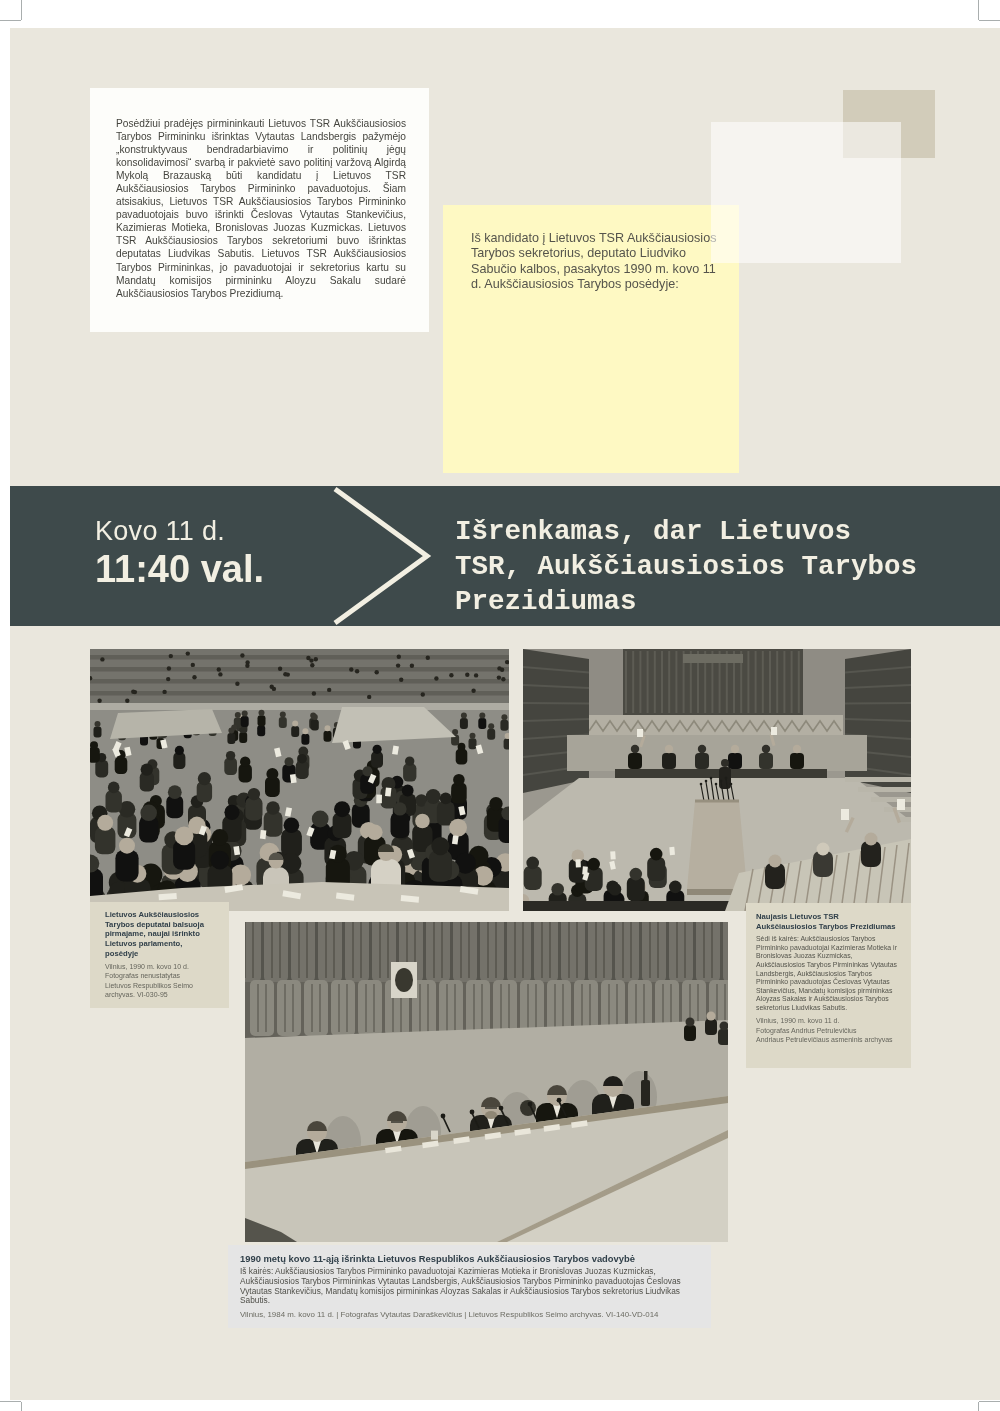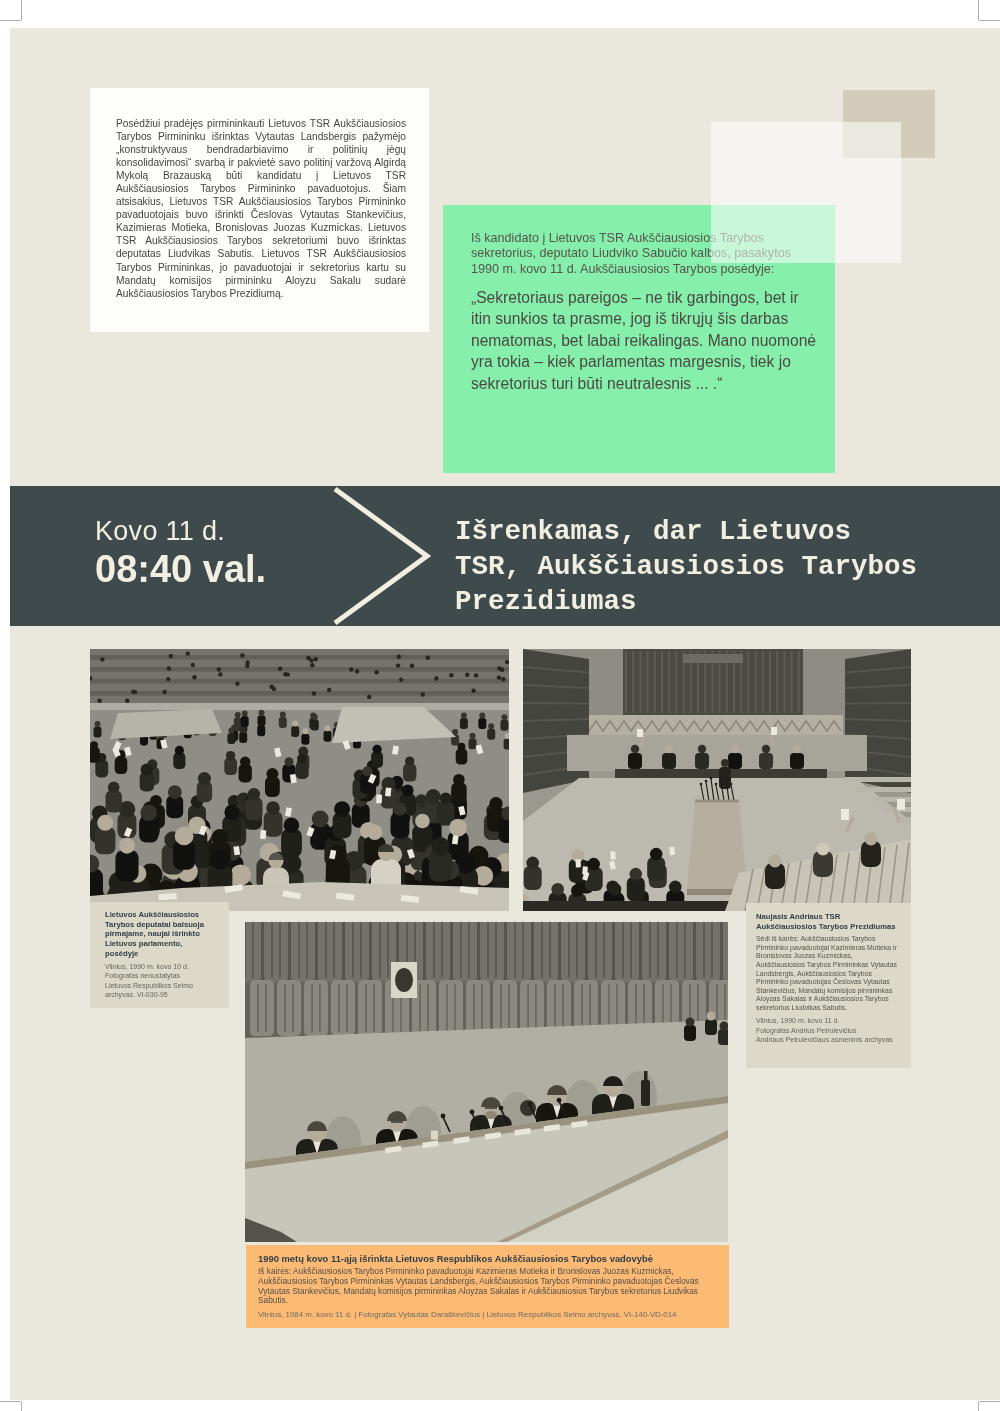--- a/index.html
+++ b/index.html
@@ -12,21 +12,21 @@
   
   .panel{left:10px;top:28px;width:980px;height:1372px;background:#eae7dd;}
   
   .mark{position:absolute;background:#a9aeae;z-index:6;}
   
   .intro-box{left:90px;top:88px;width:339px;height:244px;background:#fdfdfa;
     box-sizing:border-box;padding:29px 23px 0 26px;z-index:2;}
   .intro-box p{margin:0;font-size:10.2px;line-height:1.28;color:#45453f;
     text-align:justify;}
   
-  .quote-box{left:443px;top:205px;width:392px;height:268px;background:#86efac;
+  .quote-box{left:443px;top:205px;width:296px;height:268px;background:#fef9c3;
     box-sizing:border-box;padding:26px 16px 0 28px;z-index:1;}
   .q-src{margin:0 0 10px 0;font-size:12.6px;line-height:1.22;color:#55544c;}
   .q-txt{margin:0;font-size:15.6px;line-height:1.37;color:#4a4942;}
   
   .deco-beige{left:843px;top:90px;width:68px;height:68px;background:#d2ccba;z-index:1;}
   .deco-white{left:711px;top:122px;width:166px;height:141px;
     background:rgba(255,255,255,0.55);z-index:2;}
   
   .banner{left:10px;top:486px;width:980px;height:140px;background:#3e4a4b;z-index:2;}
   .b-date{position:absolute;left:85px;top:30px;font-size:27px;font-weight:400;
@@ -42,47 +42,46 @@
   #pB{left:523px;top:649px;width:388px;height:262px;}
   #pC{left:245px;top:922px;width:483px;height:320px;}
   
   .cap{position:absolute;background:#ddd9c8;box-sizing:border-box;z-index:3;}
   .cap-left{left:90px;top:902px;width:139px;padding:8px 15px 9px;}
   .cap-right{left:746px;top:903px;width:165px;height:165px;padding:9px 10px;overflow:hidden;}
   .cap-title{font-size:7.7px;font-weight:700;line-height:1.25;color:#31404a;margin:0 0 4px 0;}
   .cap-body{font-size:6.9px;line-height:1.24;color:#53534b;margin:0 0 4px 0;}
   .cap-meta{font-size:7px;line-height:1.32;color:#65655c;}
   .it{}
-  .cap-strip{position:absolute;left:246px;top:1245px;width:483px;background:#fdba74;
+  .cap-strip{position:absolute;left:228px;top:1245px;width:483px;background:#e5e5e5;
     box-sizing:border-box;padding:8px 12px 9px;z-index:3;}
   .strip-title{font-size:9.4px;font-weight:700;color:#31404a;margin:0 0 3px 0;}
   .strip-body{font-size:8.3px;line-height:1.18;color:#50504a;margin:0 0 4px 0;}
   .strip-meta{font-size:7.9px;color:#6c6c63;}
 </style>
 </head>
 <body>
 
 <div class="abs panel"></div>
 
 <div class="abs intro-box">
   <p>Posėdžiui pradėjęs pirmininkauti Lietuvos TSR Aukščiausiosios Tarybos Pirmininku išrinktas Vytautas Landsbergis pažymėjo „konstruktyvaus bendradarbiavimo ir politinių jėgų konsolidavimosi“ svarbą ir pakvietė savo politinį varžovą Algirdą Mykolą Brazauską būti kandidatu į Lietuvos TSR Aukščiausiosios Tarybos Pirmininko pavaduotojus. Šiam atsisakius, Lietuvos TSR Aukščiausiosios Tarybos Pirmininko pavaduotojais buvo išrinkti Česlovas Vytautas Stankevičius, Kazimieras Motieka, Bronislovas Juozas Kuzmickas. Lietuvos TSR Aukščiausiosios Tarybos sekretoriumi buvo išrinktas deputatas Liudvikas Sabutis. Lietuvos TSR Aukščiausiosios Tarybos Pirmininkas, jo pavaduotojai ir sekretorius kartu su Mandatų komisijos pirmininku Aloyzu Sakalu sudarė Aukščiausiosios Tarybos Prezidiumą.</p>
 </div>
 
 <div class="abs deco-beige"></div>
 
 <div class="abs quote-box">
   <p class="q-src">Iš kandidato į Lietuvos TSR Aukščiausiosios Tarybos sekretorius, deputato Liudviko Sabučio kalbos, pasakytos 1990 m. kovo 11 d. Aukščiausiosios Tarybos posėdyje:</p>
-  <p class="q-txt">„Sekretoriaus pareigos – ne tik garbingos, bet ir itin sunkios ta prasme, jog iš tikrųjų šis darbas nematomas, bet labai reikalingas. Mano nuomonė yra tokia – kiek parlamentas margesnis, tiek jo sekretorius turi būti neutralesnis ... .“</p>
 </div>
 
 <div class="abs deco-white"></div>
 
 <div class="abs banner">
   <div class="b-date">Kovo 11 d.</div>
-  <div class="b-time">08:40 val.</div>
+  <div class="b-time">11:40 val.</div>
   <svg class="chev" viewBox="0 0 106 140">
     <polyline points="2,3 94,70 2,137" fill="none" stroke="#f2efe2" stroke-width="5"></polyline>
   </svg>
   <div class="b-title">Išrenkamas, dar Lietuvos TSR, Aukščiausiosios Tarybos Prezidiumas</div>
 </div>
 
 <svg id="pA" class="photo" viewBox="0 0 419 262">
     <rect x="0" y="0" width="419" height="262" fill="#8e8d86"></rect>
     <rect x="0" y="0" width="419" height="54" fill="#74736c"></rect>
     <rect x="0" y="6" width="419" height="4.5" fill="#605f58"></rect>
@@ -817,21 +816,21 @@
 <div class="cap cap-left">
   <div class="cap-title">Lietuvos Aukščiausiosios Tarybos deputatai balsuoja pirmajame, naujai išrinkto Lietuvos parlamento, posėdyje</div>
   <div class="cap-meta">
     <div>Vilnius, 1990 m. kovo 10 d.</div>
     <div>Fotografas nenustatytas</div>
     <div><span class="it">Lietuvos Respublikos Seimo archyvas.</span> <span>VI-030-95</span></div>
   </div>
 </div>
 
 <div class="cap cap-right">
-  <div class="cap-title">Naujasis Andriaus TSR Aukščiausiosios Tarybos Prezidiumas</div>
+  <div class="cap-title">Naujasis Lietuvos TSR Aukščiausiosios Tarybos Prezidiumas</div>
   <div class="cap-body">Sėdi iš kairės: Aukščiausiosios Tarybos Pirmininko pavaduotojai Kazimieras Motieka ir Bronislovas Juozas Kuzmickas, Aukščiausiosios Tarybos Pirmininkas Vytautas Landsbergis, Aukščiausiosios Tarybos Pirmininko pavaduotojas Česlovas Vytautas Stankevičius, Mandatų komisijos pirmininkas Aloyzas Sakalas ir Aukščiausiosios Tarybos sekretorius Liudvikas Sabutis.</div>
   <div class="cap-meta">
     <div>Vilnius, 1990 m. kovo 11 d.</div>
     <div>Fotografas Andrius Petrulevičius</div>
     <div class="it">Andriaus Petrulevičiaus asmeninis archyvas</div>
   </div>
 </div>
 
 <div class="cap-strip">
   <div class="strip-title">1990 metų kovo 11-ąją išrinkta Lietuvos Respublikos Aukščiausiosios Tarybos vadovybė</div>

